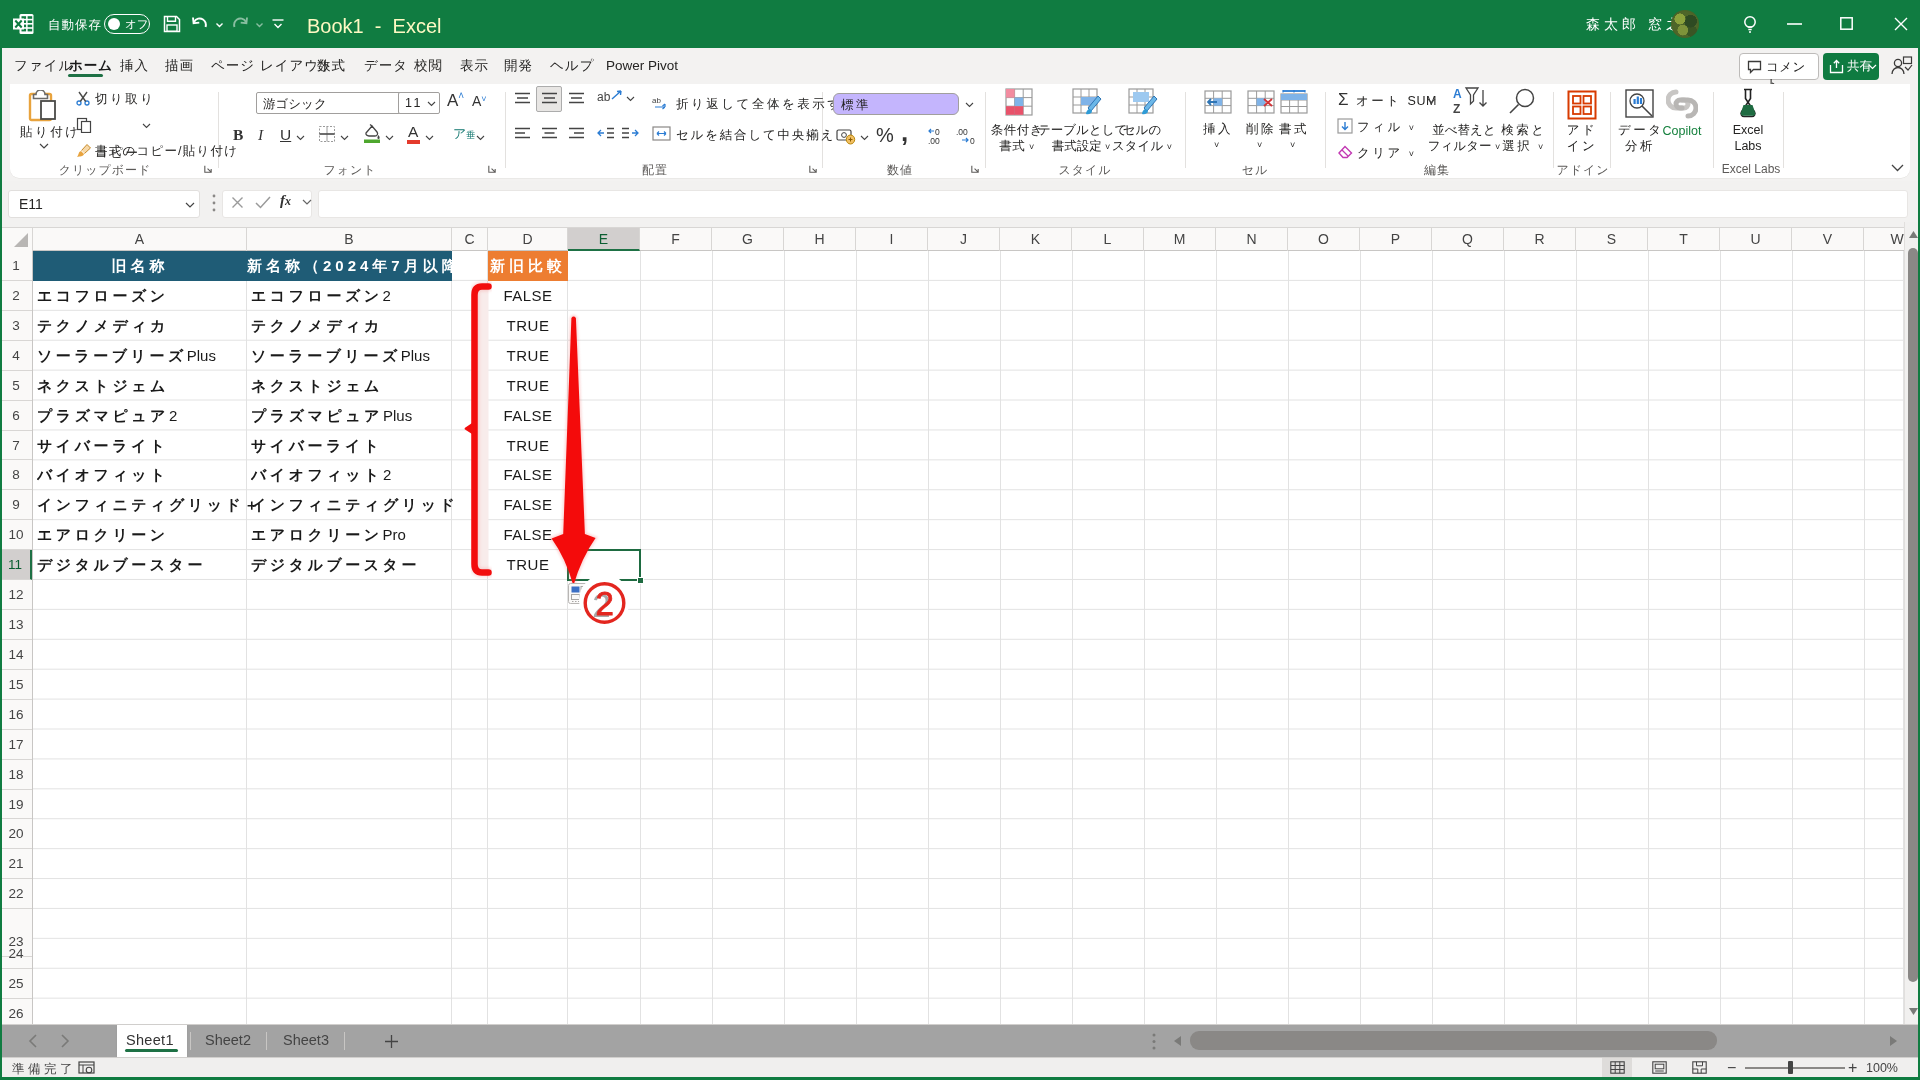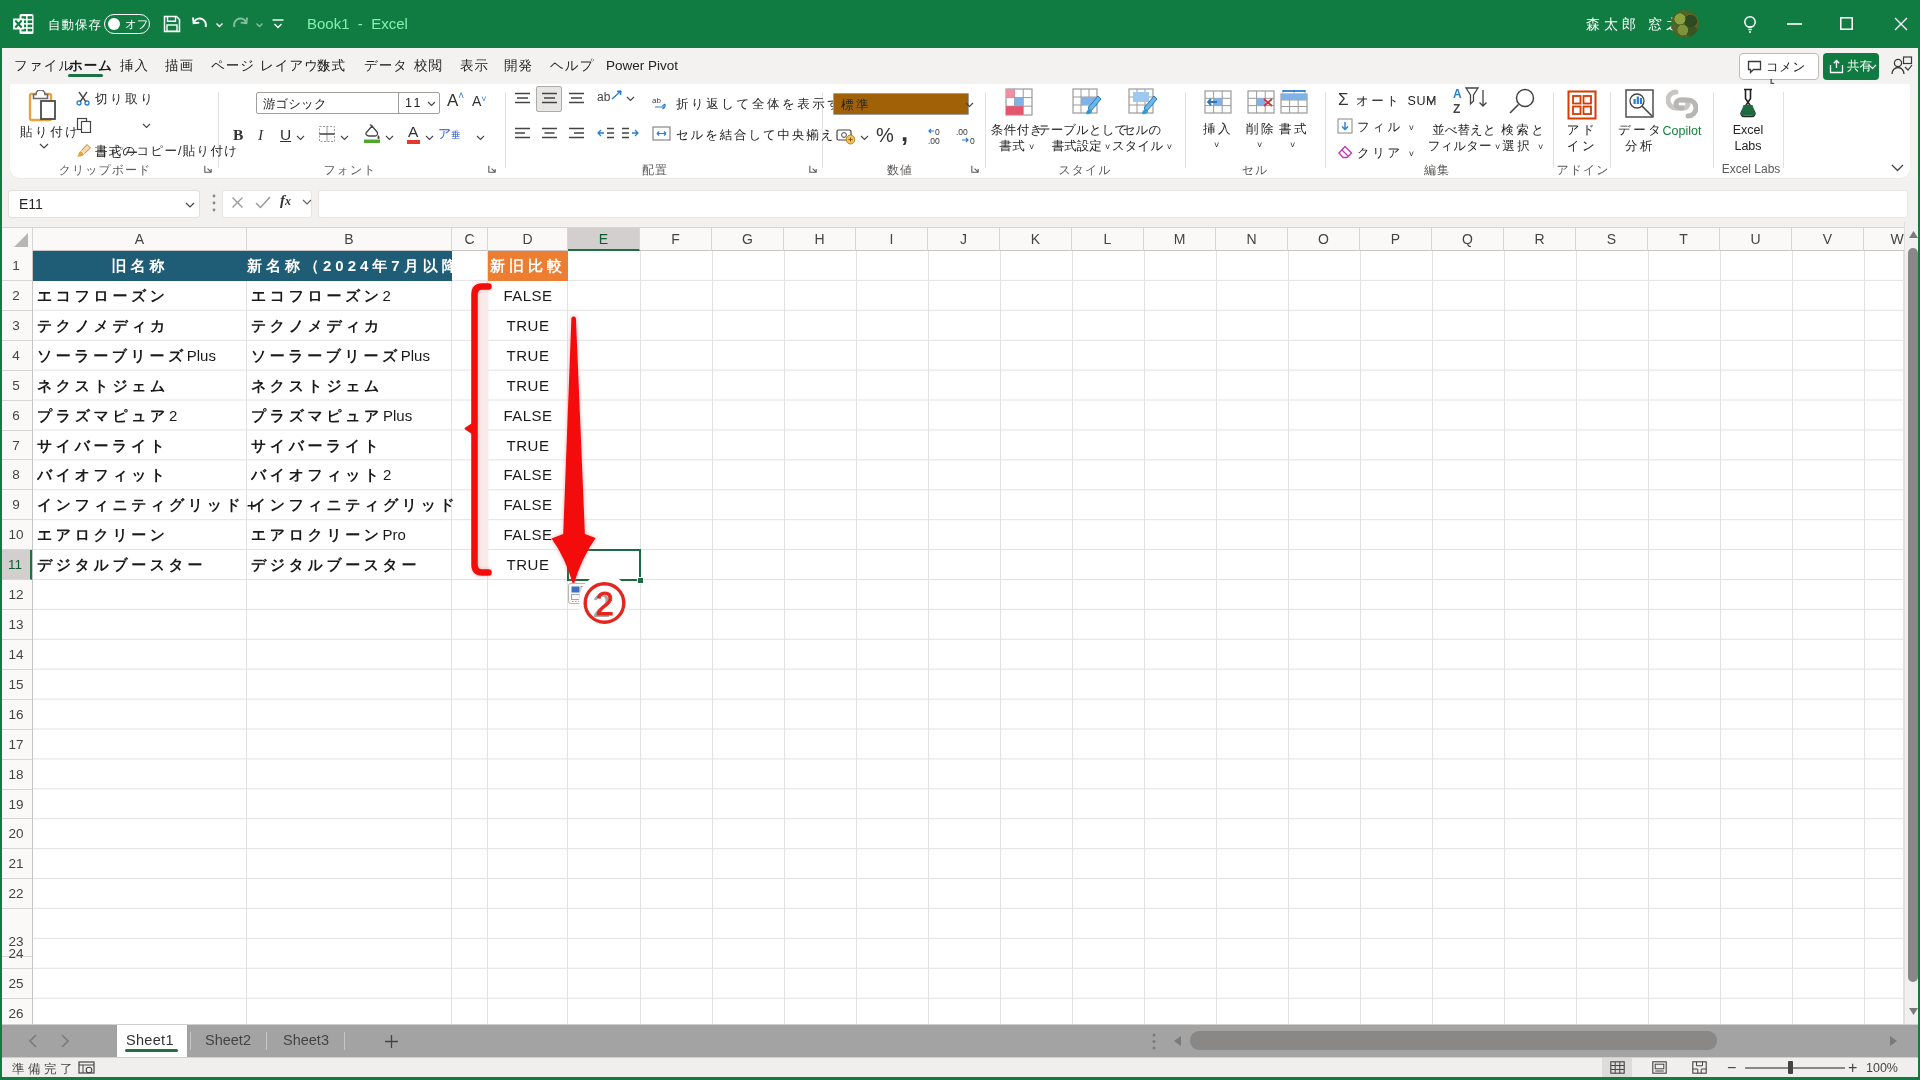--- a/index.html
+++ b/index.html
@@ -86,21 +86,21 @@
   </svg>
   <svg class="abs" style="left:230px;top:14px;opacity:0.5;" width="34" height="20" viewBox="0 0 34 20">
     <path d="M16 8 C14 4.5 10 3.5 7 5.5 C4.5 7.2 3.7 10 4.4 13" fill="none" stroke="#fff" stroke-width="1.9"></path>
     <path d="M17 3.5 L16.4 9.3 L10.7 8.6" fill="none" stroke="#fff" stroke-width="1.9"></path>
     <path d="M26.5 9.5 l3 3 l3 -3" fill="none" stroke="#fff" stroke-width="1.4"></path>
   </svg>
   <svg class="abs" style="left:270px;top:17px;" width="16" height="14" viewBox="0 0 16 14">
     <line x1="2.5" y1="3" x2="13.5" y2="3" stroke="#fff" stroke-width="1.4"></line>
     <path d="M4.5 7 l3.5 3.5 l3.5 -3.5" fill="none" stroke="#fff" stroke-width="1.4"></path>
   </svg>
-  <div class="abs" style="left:307px;top:15px;font-size:15px;color:#86efac;white-space:nowrap;">Book1&nbsp; -&nbsp; Excel</div>
+  <div class="abs" style="left:307px;top:15px;font-size:20px;color:#fef9c3;white-space:nowrap;">Book1&nbsp; -&nbsp; Excel</div>
   <div class="abs" style="left:1586px;top:16px;font-size:14px;color:#fff;letter-spacing:4px;white-space:nowrap;">森太郎 窓之</div>
   <div class="abs" style="left:1671px;top:10px;width:28px;height:28px;border-radius:50%;background:radial-gradient(circle at 32% 32%,#8CA23C 0 20%,transparent 21%),radial-gradient(circle at 70% 40%,#2E4A22 0 24%,transparent 25%),radial-gradient(circle at 42% 72%,#7E933A 0 20%,transparent 21%),radial-gradient(circle at 74% 76%,#3A5524 0 18%,transparent 19%),radial-gradient(circle at 50% 50%,#4E6629 0 60%,#3E581F 100%);"></div>
   <svg class="abs" style="left:1740px;top:14px;" width="20" height="21" viewBox="0 0 20 21">
     <circle cx="10" cy="8" r="5.2" fill="none" stroke="#fff" stroke-width="1.5"></circle>
     <path d="M7.8 13 h4.4 M8.3 15.5 h3.4 M9 18 h2" stroke="#fff" stroke-width="1.4"></path>
   </svg>
   <svg class="abs" style="left:1787px;top:23px;" width="15" height="2" viewBox="0 0 15 2">
         <line x1="0" y1="1" x2="15" y2="1" stroke="#fff" stroke-width="1.6"></line>
       </svg>
   <svg class="abs" style="left:1840px;top:17px;" width="13" height="13" viewBox="0 0 13 13">
@@ -230,21 +230,21 @@
     <rect x="2" y="16.5" width="16" height="3.5" fill="#4EA72E"></rect>
   </svg>
   <svg class="abs" style="left:385px;top:51px;" width="9" height="6" viewBox="0 0 9 6">
         <path d="M1 1 l3.5 3.5 L8 1" fill="none" stroke="#444" stroke-width="1.1"></path>
       </svg>
   <div class="abs" style="left:408px;top:39px;font-size:15.5px;color:#333;">A</div>
   <div class="abs" style="left:407px;top:56px;width:13px;height:3.5px;background:#E43A2C;"></div>
   <svg class="abs" style="left:425px;top:51px;" width="9" height="6" viewBox="0 0 9 6">
         <path d="M1 1 l3.5 3.5 L8 1" fill="none" stroke="#444" stroke-width="1.1"></path>
       </svg>
-  <div class="abs" style="left:438px;top:41px;font-size:13px;color:#1d4ed8;">ア<span style="font-size:9px;">垂</span></div>
+  <div class="abs" style="left:453px;top:41px;font-size:13px;color:#0f766e;">ア<span style="font-size:9px;">垂</span></div>
   <svg class="abs" style="left:476px;top:51px;" width="9" height="6" viewBox="0 0 9 6">
         <path d="M1 1 l3.5 3.5 L8 1" fill="none" stroke="#444" stroke-width="1.1"></path>
       </svg>
   <div class="glabel" style="left:310px;width:80px;">フォント</div>
   <svg class="launcher" style="left:487px;" width="11" height="11" viewBox="0 0 11 11">
         <path d="M2 2 v7 h7 M9 9 L5 5 M9 5.5 V9 H5.5" fill="none" stroke="#5C5A58" stroke-width="1.2"></path>
       </svg>
 
   <svg class="abs" style="left:514px;top:8px;" width="17" height="14" viewBox="0 0 17 14">
         <path d="M1 1.5 h15 M3 6 h11 M1 10.5 h15" stroke="#444" stroke-width="1.5"></path>
@@ -290,21 +290,21 @@
   </svg>
   <div class="ribtext abs" style="left:676px;top:43px;letter-spacing:1.8px;">セルを結合して中央揃え</div>
   <svg class="abs" style="left:806px;top:48px;" width="9" height="6" viewBox="0 0 9 6">
         <path d="M1 1 l3.5 3.5 L8 1" fill="none" stroke="#444" stroke-width="1.1"></path>
       </svg>
   <div class="glabel" style="left:630px;width:50px;">配置</div>
   <svg class="launcher" style="left:808px;" width="11" height="11" viewBox="0 0 11 11">
         <path d="M2 2 v7 h7 M9 9 L5 5 M9 5.5 V9 H5.5" fill="none" stroke="#5C5A58" stroke-width="1.2"></path>
       </svg>
 
-  <div class="abs" style="left:833px;top:9px;width:136px;height:22px;background:#a16207;border:1px solid #A19F9D;border-radius:1px;">
+  <div class="abs" style="left:833px;top:9px;width:126px;height:22px;background:#c4b5fd;border:1px solid #A19F9D;border-radius:6px;">
     <div class="ribtext abs" style="left:7px;top:3px;">標準</div>
     <svg class="abs" style="left:131px;top:8px;" width="9" height="6" viewBox="0 0 9 6">
           <path d="M1 1 l3.5 3.5 L8 1" fill="none" stroke="#444" stroke-width="1.1"></path>
         </svg>
   </div>
   <svg class="abs" style="left:836px;top:44px;" width="20" height="17" viewBox="0 0 20 17">
     <rect x="1" y="2" width="14" height="10" rx="1.5" fill="none" stroke="#444" stroke-width="1.2"></rect>
     <circle cx="8" cy="7" r="2.4" fill="none" stroke="#444" stroke-width="1"></circle>
     <ellipse cx="14.5" cy="11.5" rx="4.2" ry="4.5" fill="#F2C063" stroke="#B8860B" stroke-width="1"></ellipse>
     <path d="M12.5 11.5 h4 M14.5 9.5 v4" stroke="#8a5a00" stroke-width="1"></path>

